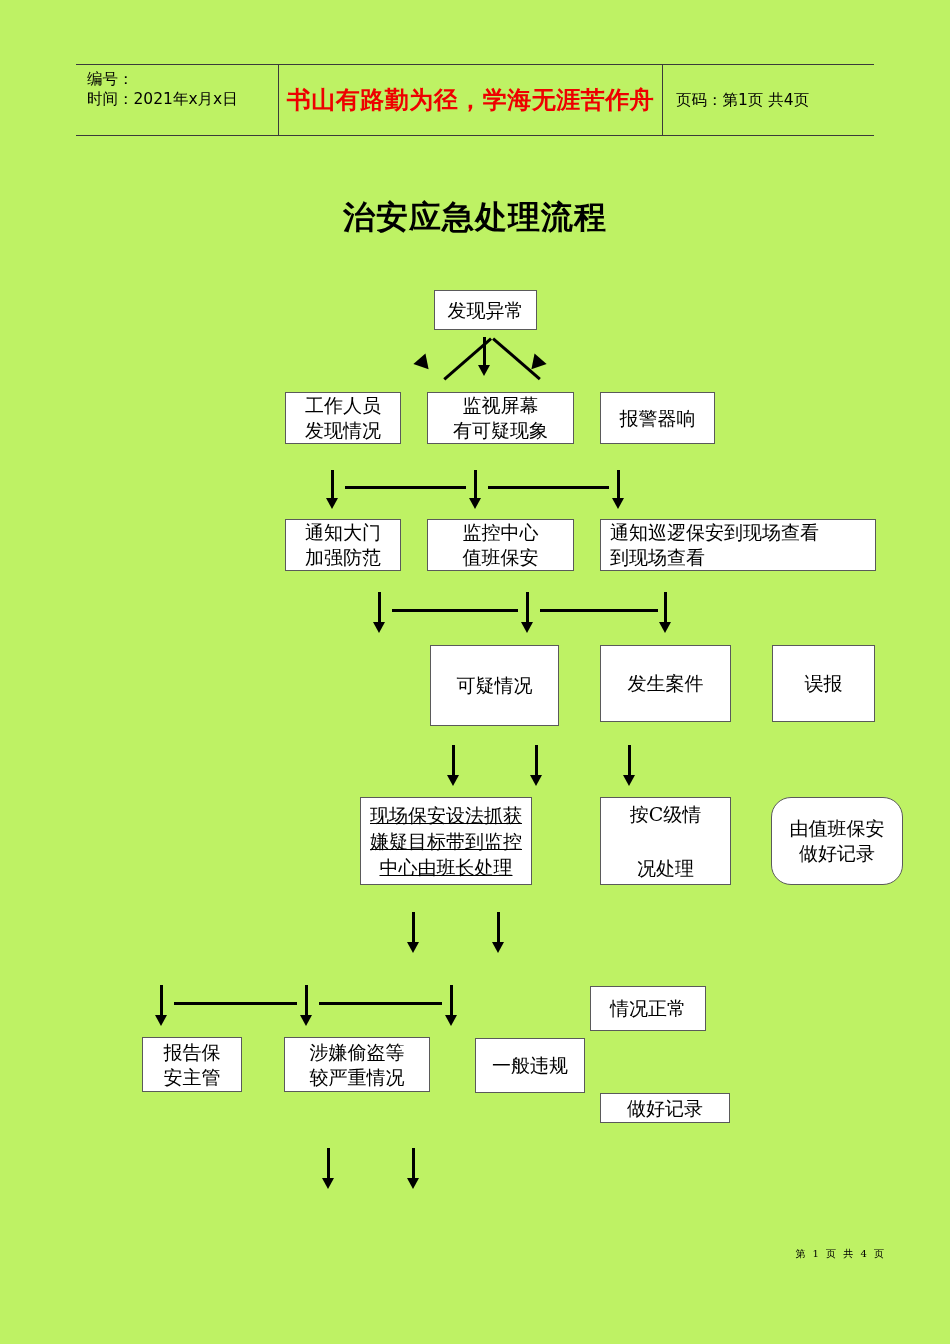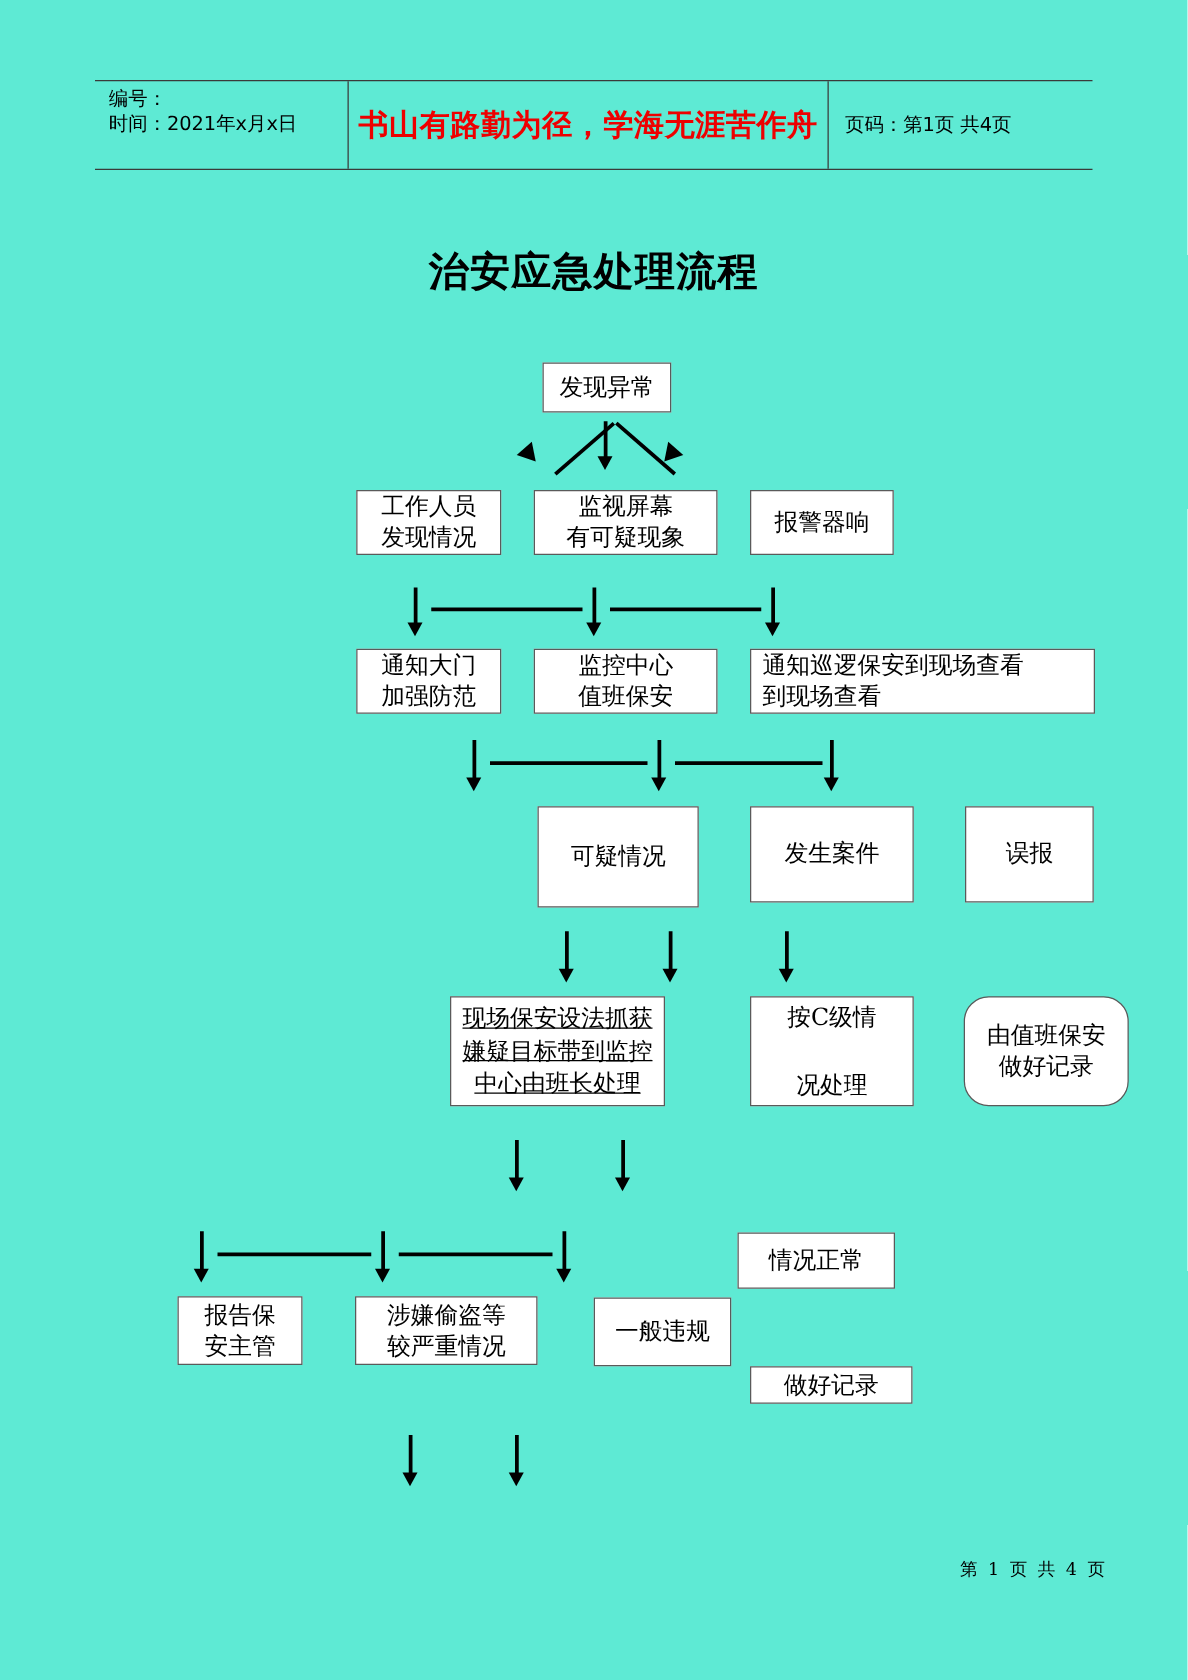--- a/index.html
+++ b/index.html
@@ -8,21 +8,21 @@
     background: #ffffff;
   }
   body {
     font-family: "Liberation Serif", "DejaVu Serif", serif;
     color: #000000;
   }
   #page {
     position: relative;
     width: 950px;
     height: 1344px;
-    background: #5eead4;
+    background: #bef264;
     overflow: hidden;
   }
 
   
   #header-table {
     position: absolute;
     left: 76px;
     top: 64px;
     width: 798px;
     height: 72px;
@@ -132,21 +132,21 @@
   }
 
   
   #footer-page {
     position: absolute;
     left: 0;
     top: 1247px;
     width: 886px;
     text-align: right;
     font-family: "DejaVu Serif", "Liberation Serif", serif;
-    font-size: 14px;
+    font-size: 10px;
     letter-spacing: 2px;
   }
 </style>
 </head>
 <body>
 
 <div id="page">
 
   <div id="header-table">
     <div class="hcell" id="hcell-id">
@@ -237,21 +237,21 @@
   <div class="vline" style="left:450px; top:985px; height:32px;"></div>
   <div class="vhead" style="left:444.5px; top:1015px;"></div>
   <div class="hline" style="left:174px; top:1002px; width:123px;"></div>
   <div class="hline" style="left:319px; top:1002px; width:123px;"></div>
 
   <div class="fbox" style="left:142px; top:1037px; width:100px; height:55px;">报告保
 安主管</div>
   <div class="fbox" style="left:284px; top:1037px; width:146px; height:55px;">涉嫌偷盗等
 较严重情况</div>
   <div class="fbox" style="left:475px; top:1038px; width:110px; height:55px;">一般违规</div>
-  <div class="fbox" style="left:590px; top:986px; width:126px; height:45px;">情况正常</div>
+  <div class="fbox" style="left:590px; top:986px; width:116px; height:45px;">情况正常</div>
   <div class="fbox" style="left:600px; top:1093px; width:130px; height:30px;">做好记录</div>
 
   <div class="vline" style="left:327px; top:1148px; height:32px;"></div>
   <div class="vhead" style="left:321.5px; top:1178px;"></div>
   <div class="vline" style="left:412px; top:1148px; height:32px;"></div>
   <div class="vhead" style="left:406.5px; top:1178px;"></div>
 
   <div id="footer-page">第 1 页 共 4 页</div>
 
 </div>

